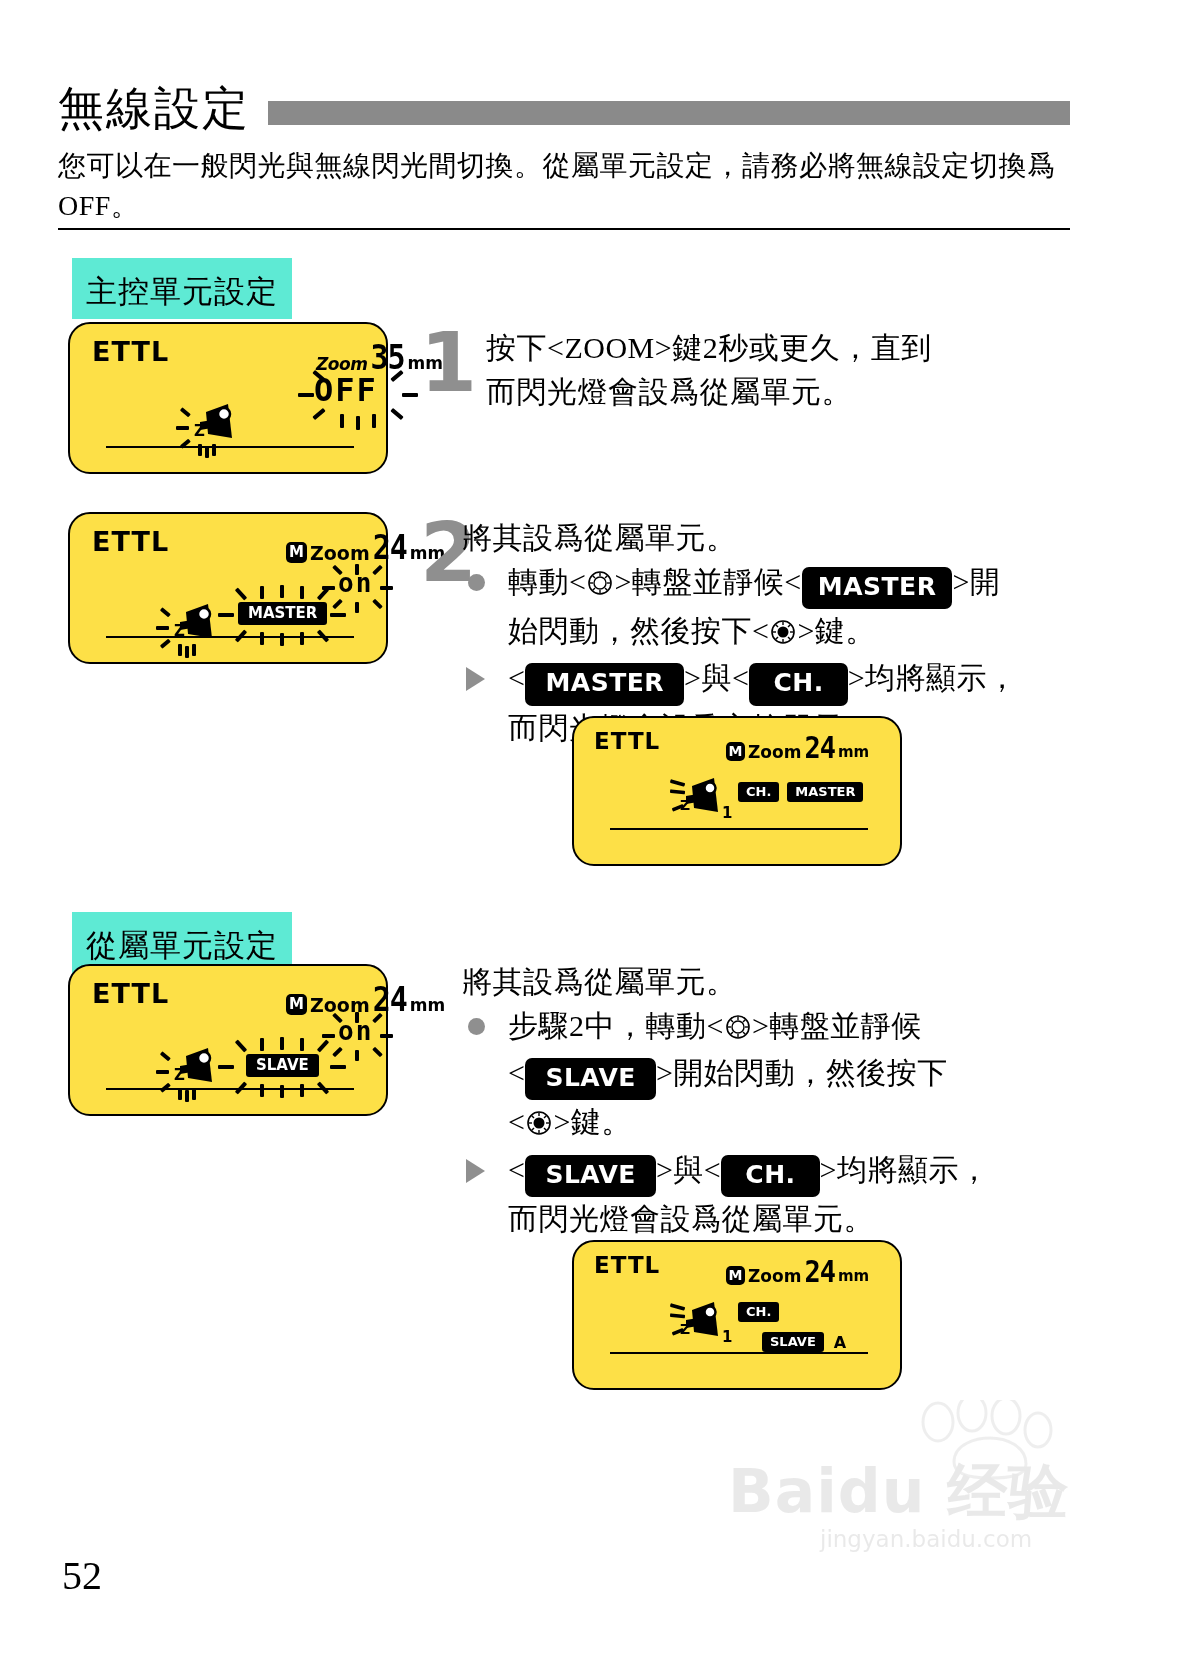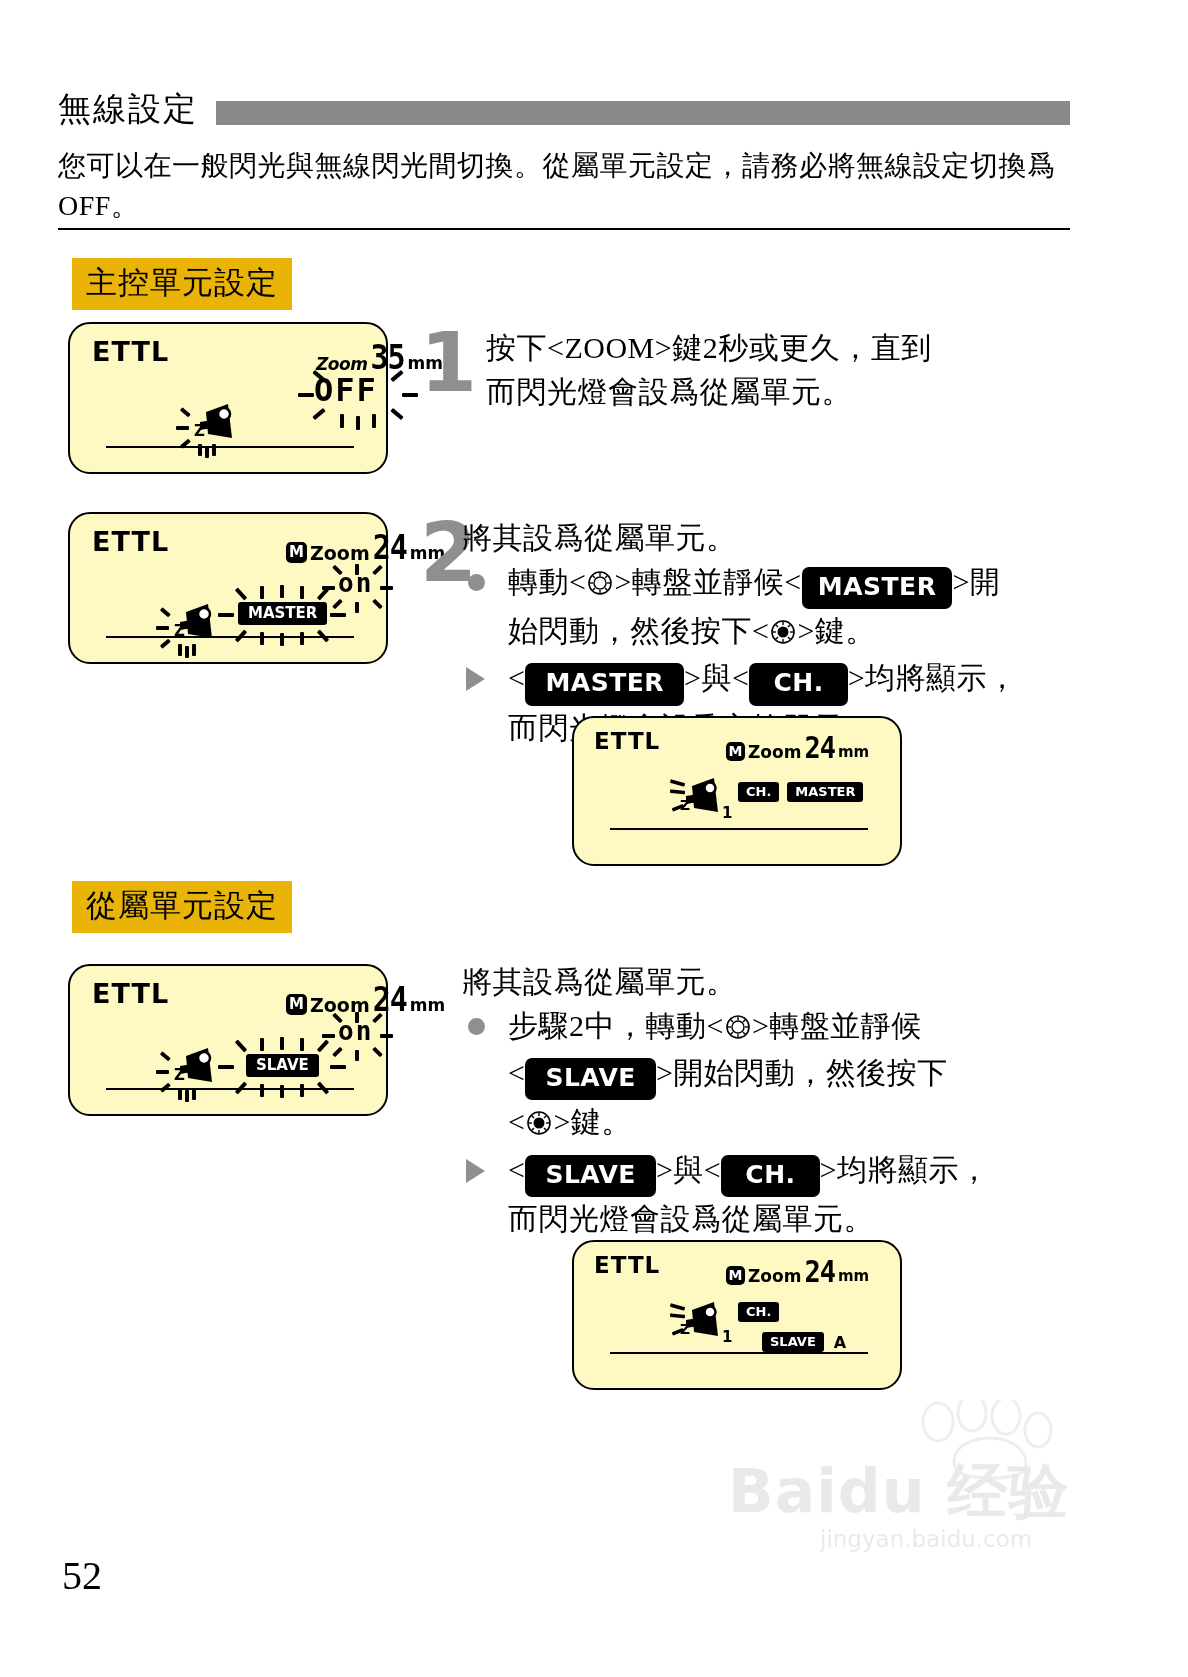--- a/index.html
+++ b/index.html
@@ -12,51 +12,51 @@
     overflow:hidden;
   }
   .page{position:relative;width:1188px;height:1677px;}
 
   
   .title-row{
     position:absolute;left:58px;top:78px;width:1012px;height:62px;
     display:flex;align-items:center;
   }
   .title-text{
-    font-size:33px;letter-spacing:2px;white-space:nowrap;
+    font-size:46px;letter-spacing:2px;white-space:nowrap;
     font-family:"Liberation Serif","DejaVu Serif",serif;
     line-height:1;
   }
   .title-bar{
     flex:1;height:24px;background:#8a8a8a;margin-left:18px;margin-top:8px;
   }
   .intro{
     position:absolute;left:58px;top:146px;width:1000px;
     font-size:28px;line-height:1.42;letter-spacing:0.5px;
   }
   .rule{
     position:absolute;left:58px;top:228px;width:1012px;height:2px;background:#000;
   }
 
   
   .section-head{
     position:absolute;
-    background:#eab308;
+    background:#5eead4;
     font-size:31px;
-    padding:4px 14px 6px 14px;
+    padding:13px 14px 6px 14px;
     letter-spacing:1px;
     white-space:nowrap;
   }
 
   
   .lcd{
     position:absolute;
     border:2.5px solid #000;
     border-radius:22px;
-    background:#fef9c3;
+    background:#fde047;
     box-sizing:border-box;
   }
   .lcd .ettl{
     position:absolute;left:22px;top:12px;
     font-family:"DejaVu Sans","Liberation Sans",sans-serif;
     font-weight:bold;font-size:27px;letter-spacing:1px;
   }
   .lcd.small .ettl{font-size:23px;left:20px;top:10px;}
   .zoomblk{
     position:absolute;display:flex;align-items:flex-end;gap:3px;
@@ -349,21 +349,21 @@
       <span style="font-family:'DejaVu Sans',sans-serif;font-weight:bold;font-size:15px;">1</span>
     </div>
     <div style="position:absolute;left:164px;top:64px;display:flex;gap:8px;">
       <span class="tag lcd-tag sm">CH.</span>
       <span class="tag lcd-tag sm">MASTER</span>
     </div>
 
     <div class="divline" style="left:36px;top:110px;width:258px;"></div>
   </div>
 
-  <div class="section-head" style="left:72px;top:881px;">從屬單元設定</div>
+  <div class="section-head" style="left:72px;top:912px;">從屬單元設定</div>
 
   <div class="lcd" style="left:68px;top:964px;width:320px;height:152px;">
     <div class="ettl">ETTL</div>
 
     <div class="zoomblk" style="left:216px;top:16px;">
       <span class="m-badge">M</span>
       <span class="zoomword">Zoom</span>
       <span class="segnum">24</span>
       <span class="mmtxt">mm</span>
     </div>

